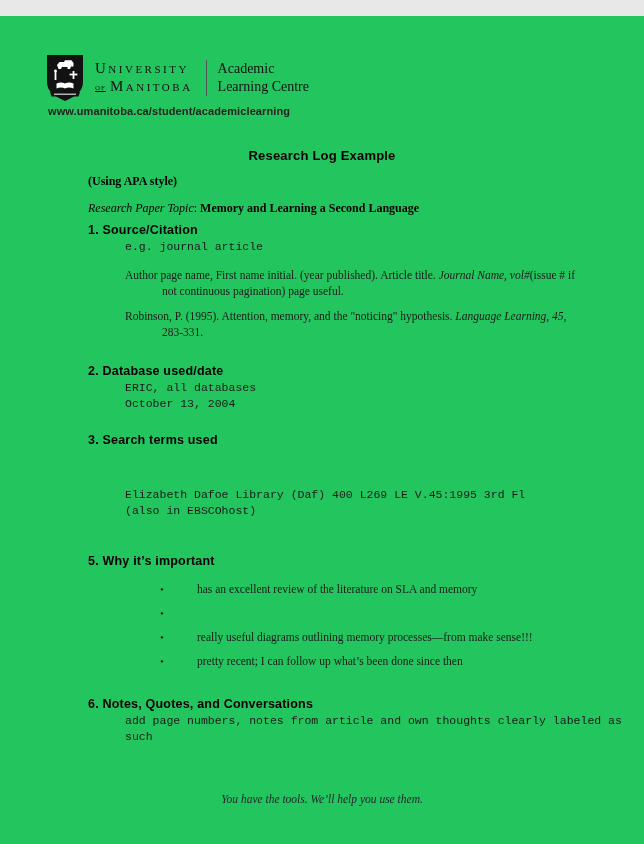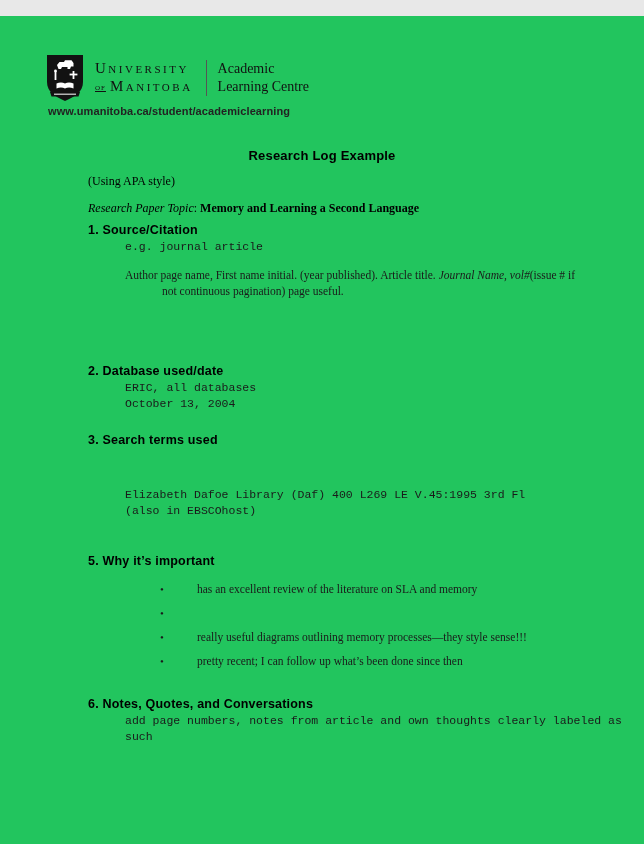--- a/index.html
+++ b/index.html
@@ -24,21 +24,21 @@
   .divider{width:1px;height:36px;background:#555;margin:0 11px 0 13px;flex:0 0 auto;}
   .dept{font-family:"Liberation Serif",serif;font-size:14px;line-height:18px;color:#111;white-space:nowrap;}
   .url{margin:3px 0 0 3px;font-family:"Liberation Sans",sans-serif;font-weight:bold;font-size:11px;letter-spacing:.1px;color:#222;}
   
   .doc-title{
     position:absolute;top:132px;left:0;width:100%;
     text-align:center;
     font-family:"Liberation Sans",sans-serif;
     font-weight:bold;font-size:13px;color:#000;letter-spacing:.2px;
   }
-  .subtitle{position:absolute;top:158px;left:88px;font-weight:normal;font-size:12px;color:#000;}
+  .subtitle{position:absolute;top:158px;left:88px;font-weight:bold;font-size:12px;color:#000;}
   .topic{position:absolute;top:185px;left:88px;font-size:12px;color:#000;}
   .topic .t-label{font-style:italic;}
   .topic .t-value{font-weight:bold;}
   
   .section{position:absolute;left:88px;font-size:11.5px;}
   .sec-heading{
     font-family:Liberation Sans, sans-serif;
     font-weight:bold;font-size:12.5px;color:#000;letter-spacing:.2px;
   }
   .sec-body{margin-left:37px;line-height:16px;color:#1a1a1a;}
@@ -92,20 +92,21 @@
 
   <div class="doc-title">Research Log Example</div>
   <div class="subtitle">(Using APA style)</div>
   <div class="topic"><span class="t-label">Research Paper Topic</span><span>: </span><span class="t-value">Memory and Learning a Second Language</span></div>
 
   <div class="section" style="top:207px;">
     <div class="sec-heading">1. Source/Citation</div>
     <div class="sec-body">
       <div class="plain-line" style="margin-top:2px;">e.g. journal article</div>
       <div class="cite" style="margin-top:12px;"><span>Author page name, First name initial. (year published). Article title. </span><span class="it">Journal Name, vol#</span><span>(issue # if</span><span class="cite-line2">not continuous pagination) page useful.</span></div>
+      <div class="cite" style="margin-top:9px;"><span>Robinson, P. (1995). Attention, memory, and the "noticing" hypothesis. </span><span class="it">Language Learning, 45,</span><span></span><span class="cite-line2">283-331.</span></div>
     </div>
   </div>
 
   <div class="section" style="top:348px;">
     <div class="sec-heading">2. Database used/date</div>
     <div class="sec-body" style="margin-top:2px;">
       <div class="plain-line">ERIC, all databases</div>
       <div class="plain-line">October 13, 2004</div>
     </div>
   </div>
@@ -126,30 +127,31 @@
     <ul class="bullet-list">
       <li class="bullet-item">
           <span class="bullet-dot">•</span>
           <span>has an excellent review of the literature on SLA and memory</span>
         </li>
       <li class="bullet-item">
           <span class="bullet-dot">•</span>
         </li>
       <li class="bullet-item">
           <span class="bullet-dot">•</span>
-          <span>really useful diagrams outlining memory processes—they style sense!!!</span>
+          <span>really useful diagrams outlining memory processes—from make sense!!!</span>
         </li>
       <li class="bullet-item">
           <span class="bullet-dot">•</span>
           <span>pretty recent; I can follow up what’s been done since then</span>
         </li>
     </ul>
   </div>
 
   <div class="section" style="top:681px;">
     <div class="sec-heading">6. Notes, Quotes, and Conversations</div>
     <div class="sec-body" style="margin-top:2px;">
       <div class="plain-line">add page numbers, notes from article and own thoughts clearly labeled as such</div>
     </div>
   </div>
 
+  <div class="footer">You have the tools. We’ll help you use them.</div>
 
 </div>
 
 </body></html>

